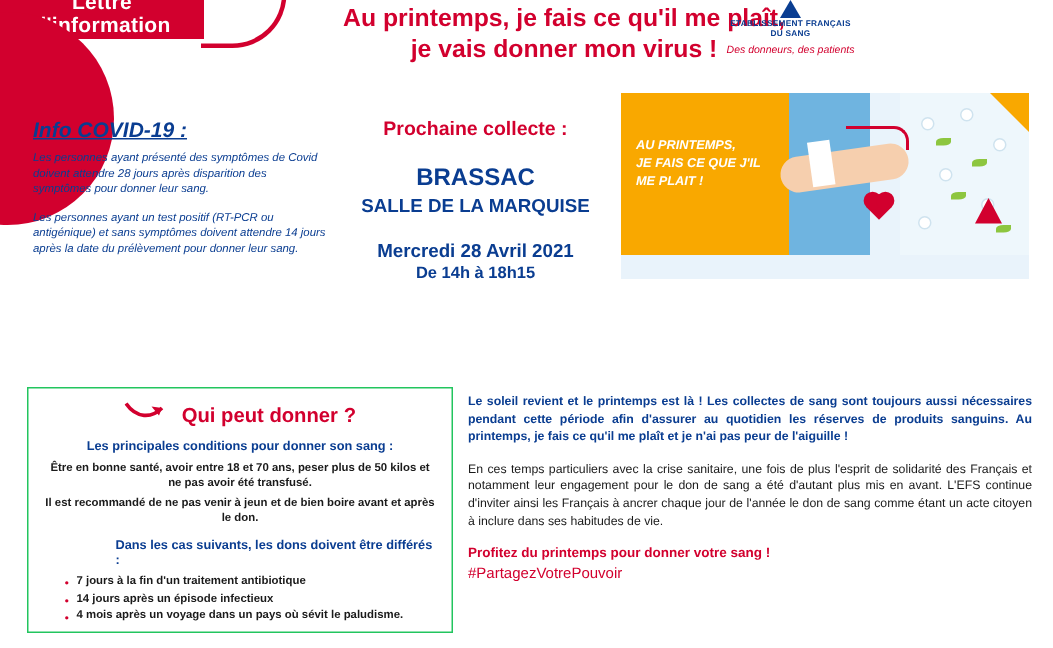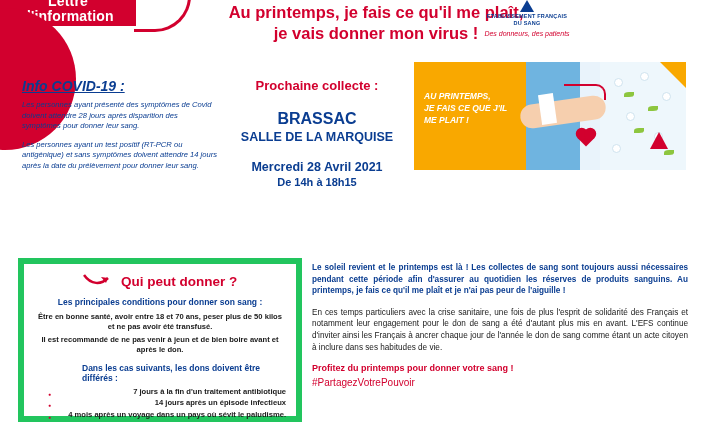--- a/index.html
+++ b/index.html
@@ -167,21 +167,21 @@
     font-size: 11px;
     margin-top: 2px;
   }
 
   
   .illus {
     position: absolute;
     left: 414px;
     top: 62px;
     width: 272px;
-    height: 108px;
+    height: 124px;
     background: #e9f3fb;
     overflow: hidden;
   }
   .ill-left {
     position: absolute; left: 0; top: 0;
     width: 112px; height: 108px;
     background: #f9a800;
   }
   .ill-left .txt {
     position: absolute;
@@ -273,21 +273,21 @@
     border-left: 26px solid transparent;
   }
 
   
   .qui-panel {
     position: absolute;
     left: 18px;
     top: 258px;
     width: 284px;
     height: 164px;
-    border: 6px solid #22c55e;
+    border: 1px solid #22c55e;
     box-sizing: border-box;
     padding: 8px 10px;
   }
   .qui-title-row {
     text-align: center;
     margin-bottom: 6px;
   }
   .qui-title {
     color: #d2002e;
     font-weight: bold;
@@ -319,21 +319,20 @@
     color: #0a3d91;
     font-weight: bold;
     font-size: 8.5px;
     margin: 8px 0 4px 0;
     padding-left: 48px;
   }
   .qui-list {
     margin: 0;
     padding-left: 14px;
     list-style: none;
-    text-align: right;
   }
   .qui-list li {
     font-size: 7.6px;
     line-height: 10.5px;
     font-weight: bold;
     color: #1a1a1a;
     position: relative;
     padding-left: 8px;
     margin-bottom: 1px;
   }

